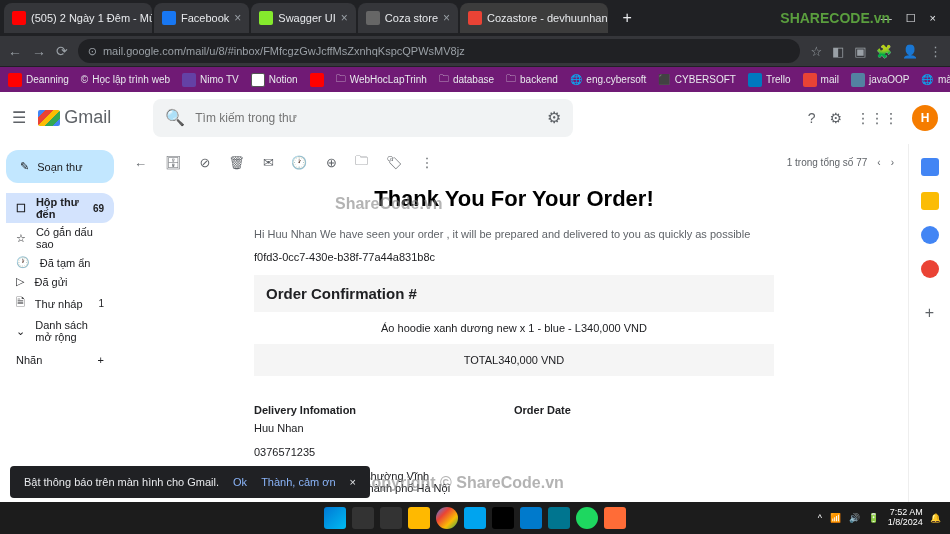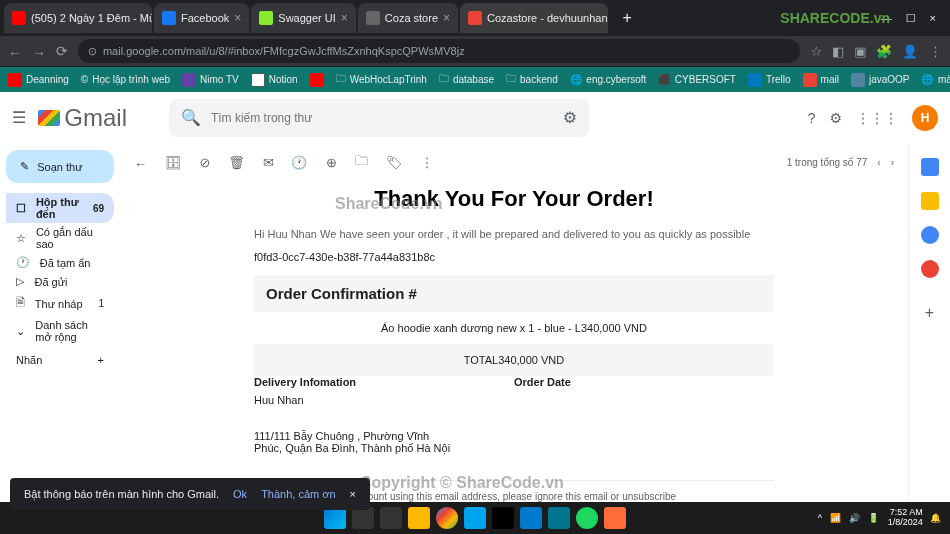--- a/index.html
+++ b/index.html
@@ -13,27 +13,27 @@
 .fb{background:#1877f2}
 .sw{background:#85ea2d}
 .cz{background:#666}
 .gm{background:#ea4335}
 .newtab{width:26px;height:26px;display:flex;align-items:center;justify-content:center;color:#e8eaed;font-size:16px;margin-left:4px}
 .winbtns{margin-left:auto;display:flex;gap:14px;color:#e8eaed;font-size:11px;padding-right:10px}
 .addrbar{height:30px;background:#35363a;display:flex;align-items:center;padding:0 8px;gap:10px}
 .navbtn{color:#9aa0a6;font-size:14px;cursor:pointer}
 .urlbox{flex:1;background:#202124;border-radius:14px;height:24px;display:flex;align-items:center;padding:0 10px;color:#9aa0a6;font-size:11px;gap:6px}
 .addricons{display:flex;gap:10px;color:#9aa0a6;font-size:13px}
-.bookbar{height:26px;background:#0f766e;display:flex;align-items:center;padding:0 8px;gap:12px;font-size:10px;color:#e8eaed;border-top:1px solid #202124}
+.bookbar{height:26px;background:#701a75;display:flex;align-items:center;padding:0 8px;gap:12px;font-size:10px;color:#e8eaed;border-top:1px solid #202124}
 .bk{display:flex;align-items:center;gap:4px;white-space:nowrap}
 .bk .ico{width:14px;height:14px;border-radius:2px}
 .content{height:442px;background:#fff;display:flex;flex-direction:column}
 .gmhead{height:52px;display:flex;align-items:center;padding:0 12px;gap:12px;border-bottom:1px solid #fff}
 .burger{font-size:16px;color:#5f6368;cursor:pointer}
-.gmlogo{display:flex;align-items:center;gap:4px;font-size:24px;color:#5f6368}
+.gmlogo{display:flex;align-items:center;gap:4px;font-size:18px;color:#5f6368}
 .gmlogo .m{width:22px;height:16px;background:linear-gradient(135deg,#4285f4 20%,#ea4335 20% 40%,#fbbc04 40% 60%,#34a853 60% 80%,#4285f4 80%);border-radius:2px}
 .search{flex:0 0 420px;height:38px;background:#f1f3f4;border-radius:8px;display:flex;align-items:center;padding:0 12px;gap:10px;color:#5f6368;margin-left:30px}
 .search input{border:none;background:none;outline:none;font-size:12px;flex:1;color:#5f6368}
 .headicons{margin-left:auto;display:flex;gap:14px;color:#5f6368;font-size:14px;align-items:center}
 .avatar{width:26px;height:26px;border-radius:50%;background:#f57c00;color:#fff;display:flex;align-items:center;justify-content:center;font-size:12px;font-weight:bold}
 .gmbody{flex:1;display:flex;overflow:hidden}
 .sidebar{width:120px;padding:6px 6px;font-size:11px;color:#202124}
 .compose{background:#c2e7ff;border-radius:12px;padding:10px 14px;display:flex;align-items:center;gap:8px;font-size:11px;margin-bottom:10px;cursor:pointer}
 .sitem{display:flex;align-items:center;padding:3px 10px;gap:10px;border-radius:0 12px 12px 0;cursor:pointer;font-size:11px;color:#202124}
 .sitem.active{background:#d3e3fd;font-weight:bold}
@@ -45,26 +45,26 @@
 .emailwrap{flex:1;overflow:auto;padding:0 50px 20px 50px}
 .email{max-width:520px;margin:0 auto}
 .thankyou{font-size:22px;font-weight:bold;text-align:center;margin:6px 0 14px;color:#000}
 .greet{font-size:11px;color:#5f6368;line-height:1.5;margin-bottom:8px}
 .ordid{font-size:11px;color:#202124;margin-bottom:12px}
 .conf{background:#f5f5f5;padding:10px 12px;font-size:15px;font-weight:bold;color:#202124}
 .orow{display:flex;justify-content:center;padding:10px 12px;font-size:11px;color:#202124}
 .total{background:#f5f5f5;font-weight:normal}
 .drow{display:flex;padding:6px 0;font-size:11px;color:#202124}
 .drow>div{flex:1}
-.dlabel{font-weight:bold;font-size:11px;color:#202124;margin-top:0;display:flex}
+.dlabel{font-weight:bold;font-size:11px;color:#202124;margin-top:28px;display:flex}
 .dlabel>div{flex:1}
 .footer{font-size:10px;color:#5f6368;margin-top:20px;border-top:1px solid #eee;padding-top:10px}
 .rightpanel{width:42px;border-left:1px solid #eee;display:flex;flex-direction:column;align-items:center;padding-top:14px;gap:16px}
 .rpicon{width:18px;height:18px;border-radius:3px}
-.notif{position:absolute;bottom:24px;left:10px;background:#202124;color:#e8eaed;font-size:11px;padding:10px 14px;border-radius:4px;display:flex;align-items:center;gap:14px;z-index:100}
+.notif{position:absolute;bottom:36px;left:10px;background:#202124;color:#e8eaed;font-size:11px;padding:10px 14px;border-radius:4px;display:flex;align-items:center;gap:14px;z-index:100}
 .notif .ok{color:#8ab4f8;cursor:pointer}
 .taskbar{position:absolute;bottom:0;left:0;right:0;height:32px;background:#1c1c1c;display:flex;align-items:center;justify-content:center;gap:6px}
 .tbicon{width:22px;height:22px;border-radius:3px}
 .tray{position:absolute;right:8px;display:flex;align-items:center;gap:8px;color:#fff;font-size:9px}
 .watermark{position:absolute;color:rgba(128,128,128,0.6);font-size:16px;font-weight:bold;z-index:50;pointer-events:none}
 .wm1{top:195px;left:335px}
 .wm2{bottom:42px;left:360px}
 .sharecode{position:absolute;top:10px;right:60px;color:#5a9e3e;font-size:14px;font-weight:bold;z-index:60}
 </style>
 </head>
@@ -272,20 +272,21 @@
             <span style="max-width:70px">340,000 VND</span>
           </div>
           <div class="dlabel">
             <div>Delivery Infomation</div>
             <div>Order Date</div>
           </div>
           <div class="drow">
             <div>Huu Nhan</div>
           </div>
           <div class="drow">
+            <div>0376571235</div>
               <div></div>
           </div>
           <div class="drow">
             <div style="max-width:200px">111/111 Bẫy Chuông , Phường Vĩnh Phúc, Quận Ba Đình, Thành phố Hà Nội</div>
               <div></div>
           </div>
           <div class="footer">If you didn't create an account using this email address, please ignore this email or unsubscribe</div>
         </div>
       </div>
     </div>

